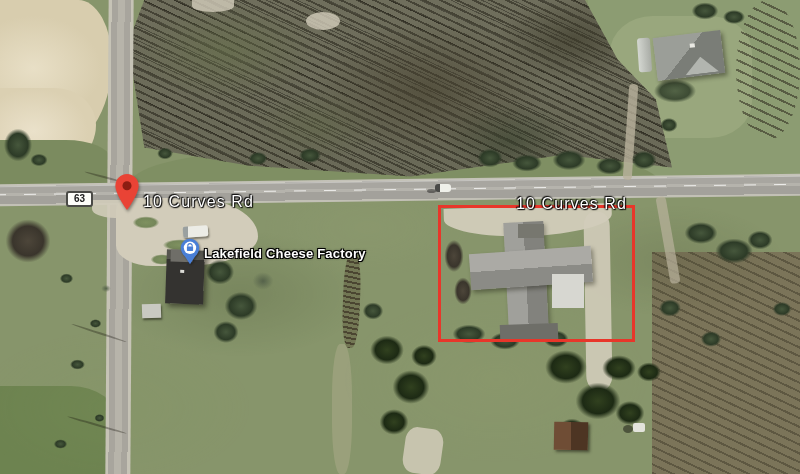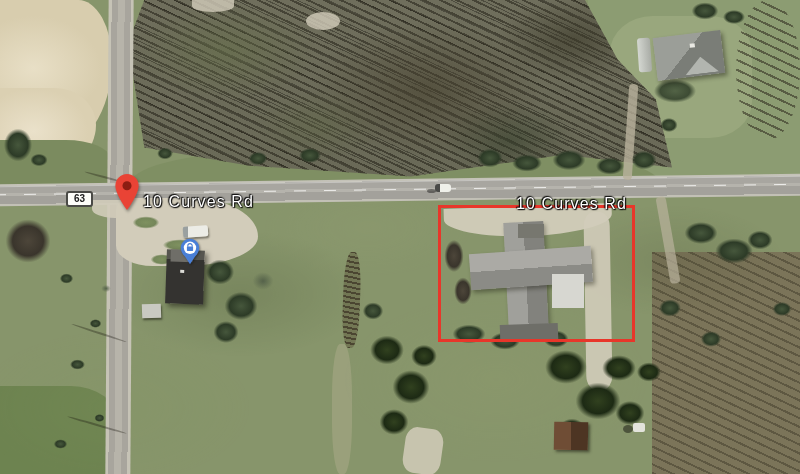--- a/index.html
+++ b/index.html
@@ -242,14 +242,15 @@
     <circle cx="12" cy="12" r="4.3" fill="#8c1d12"></circle>
   </svg>
 
   <svg id="poi-pin" class="pin" viewBox="0 0 20 27">
     <path d="M10 .8C4.9 .8 .8 4.9 .8 10c0 3.6 2 6.4 4.3 8.7L10 26.2l4.9-7.5c2.3-2.3 4.3-5.1 4.3-8.7C19.2 4.9 15.1 .8 10 .8z" fill="#4a7fd6"></path>
     <circle cx="10" cy="9.8" r="6.2" fill="#ffffff"></circle>
     <path d="M7.8 8.7v-.9a2.2 2.2 0 014.4 0v.9" fill="none" stroke-width="1.1" stroke="#4a7fd6"></path>
     <rect x="6.9" y="8.4" width="6.2" height="4.6" rx=".7" fill="#4a7fd6"></rect>
   </svg>
 
+  <div id="poi-label" class="abs" style="left:204px;top:246px;">Lakefield Cheese Factory</div>
 
 </div>
 
 </body></html>

